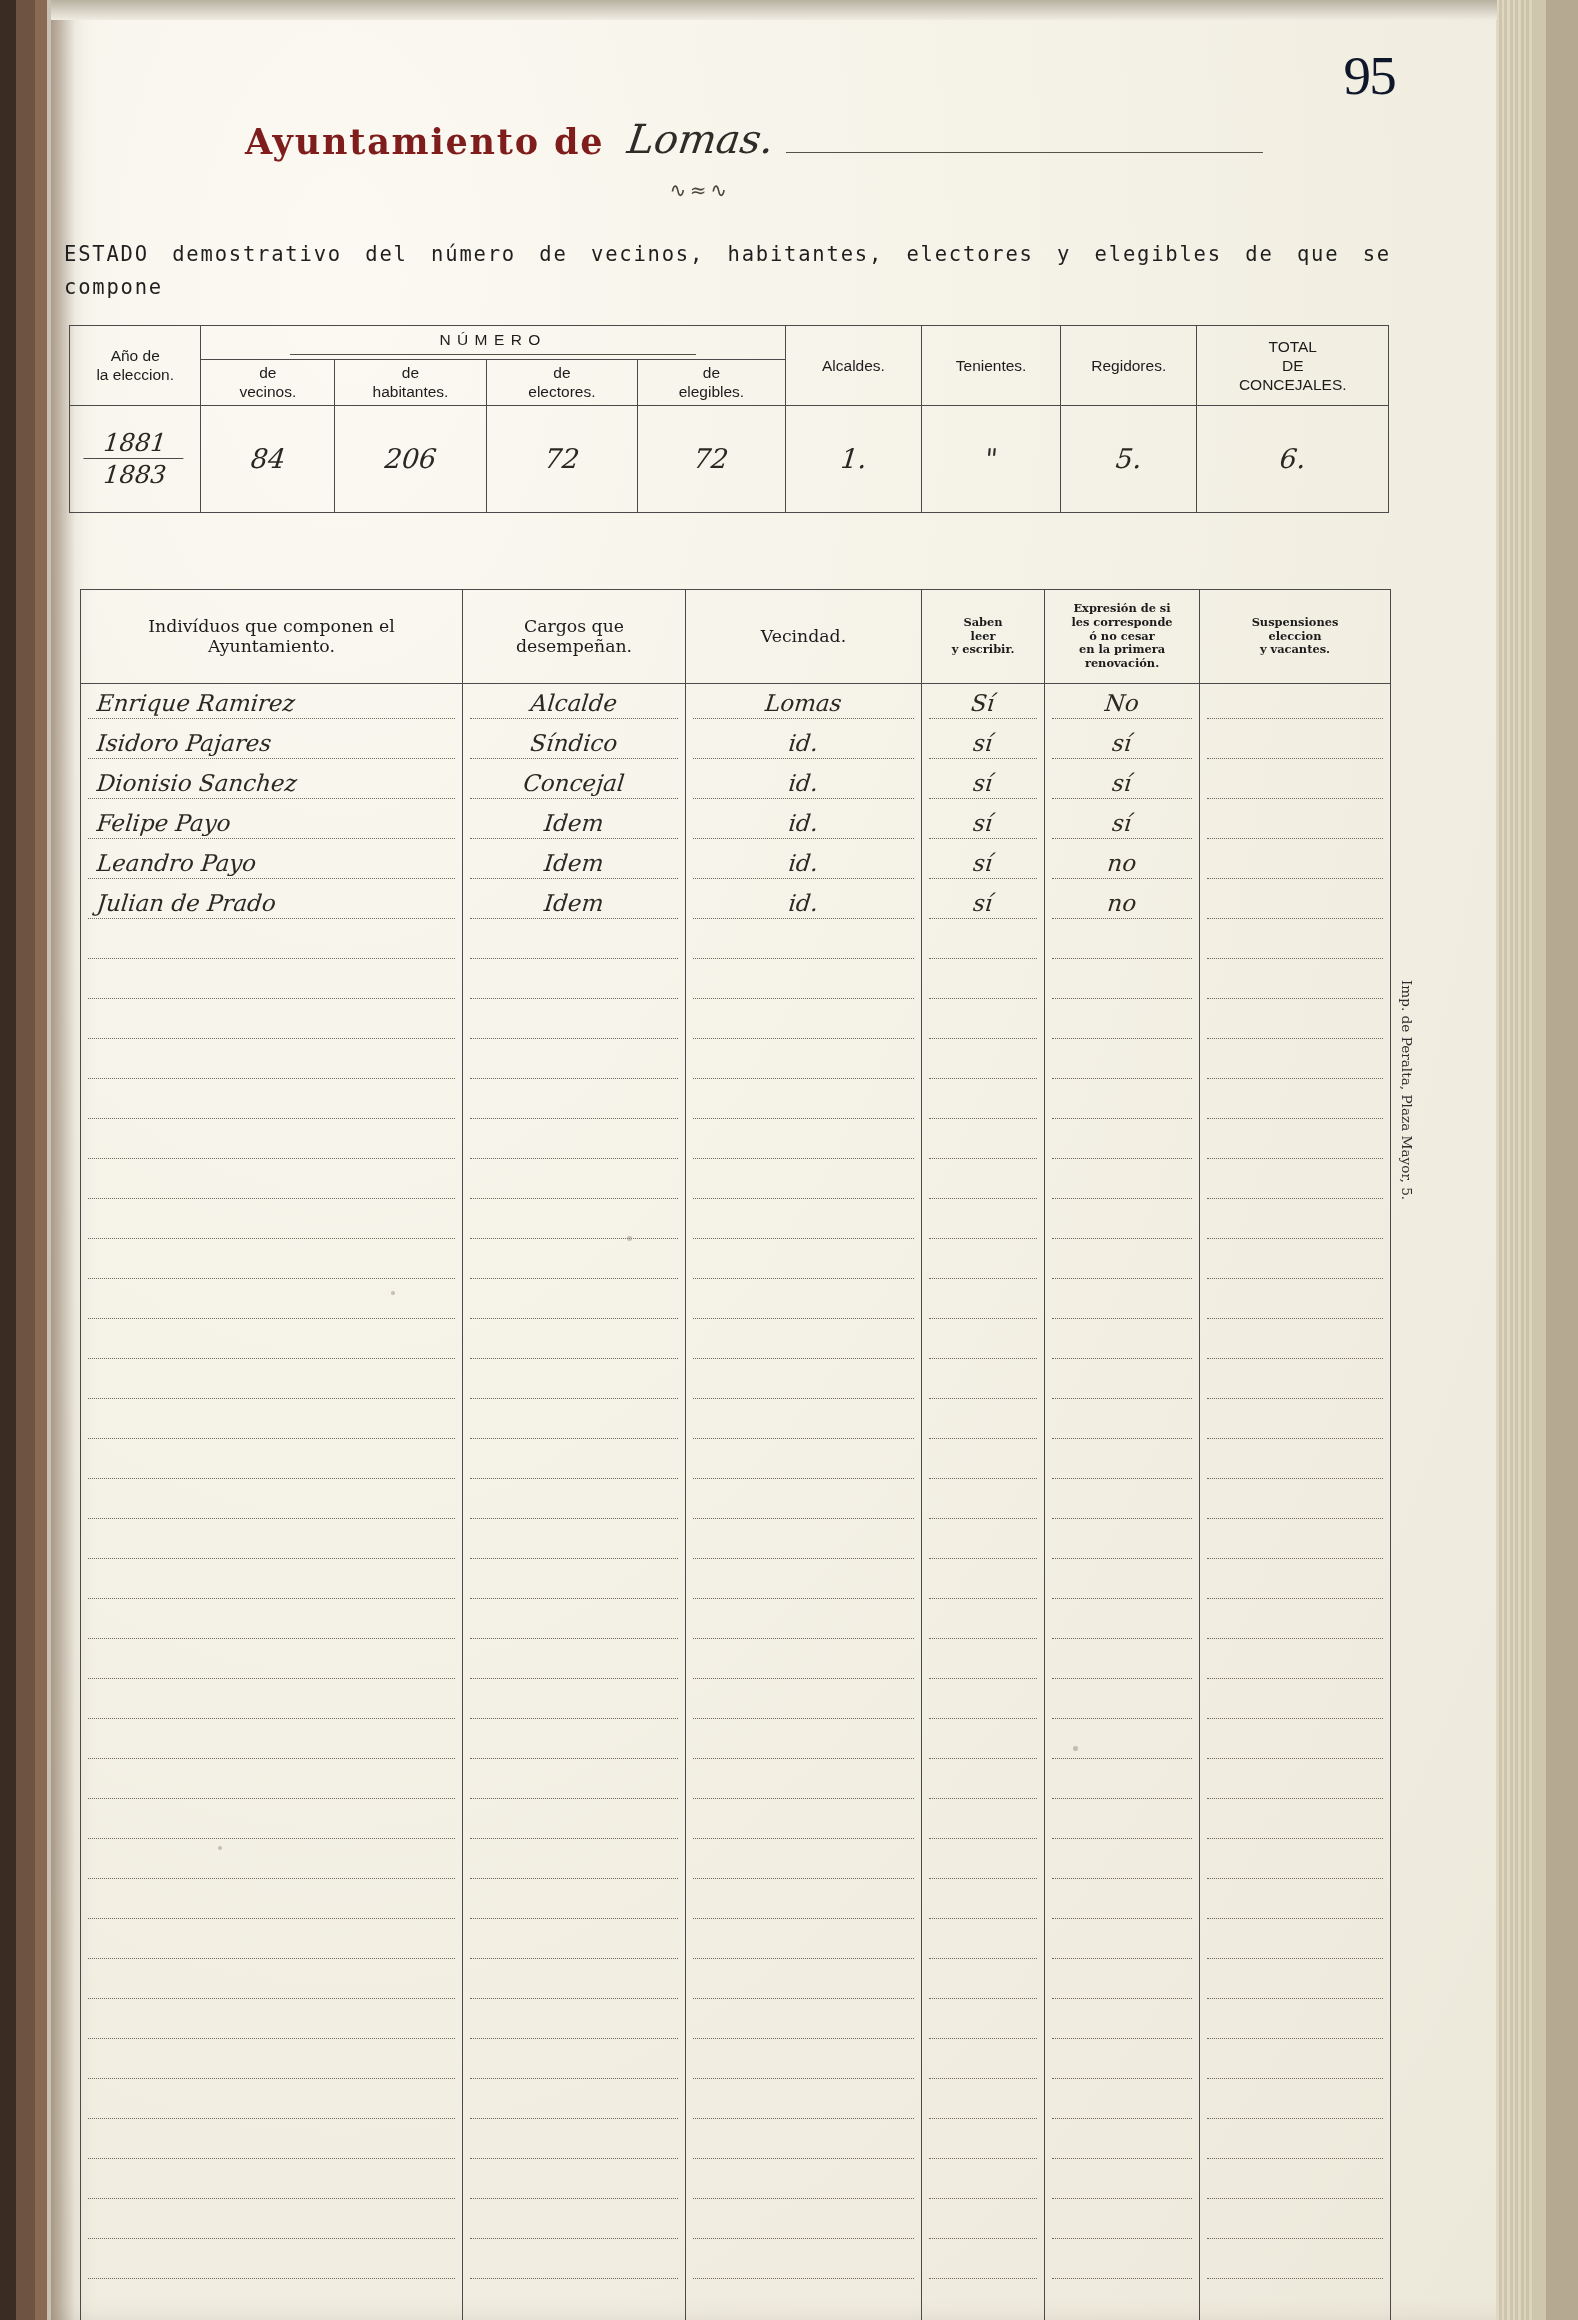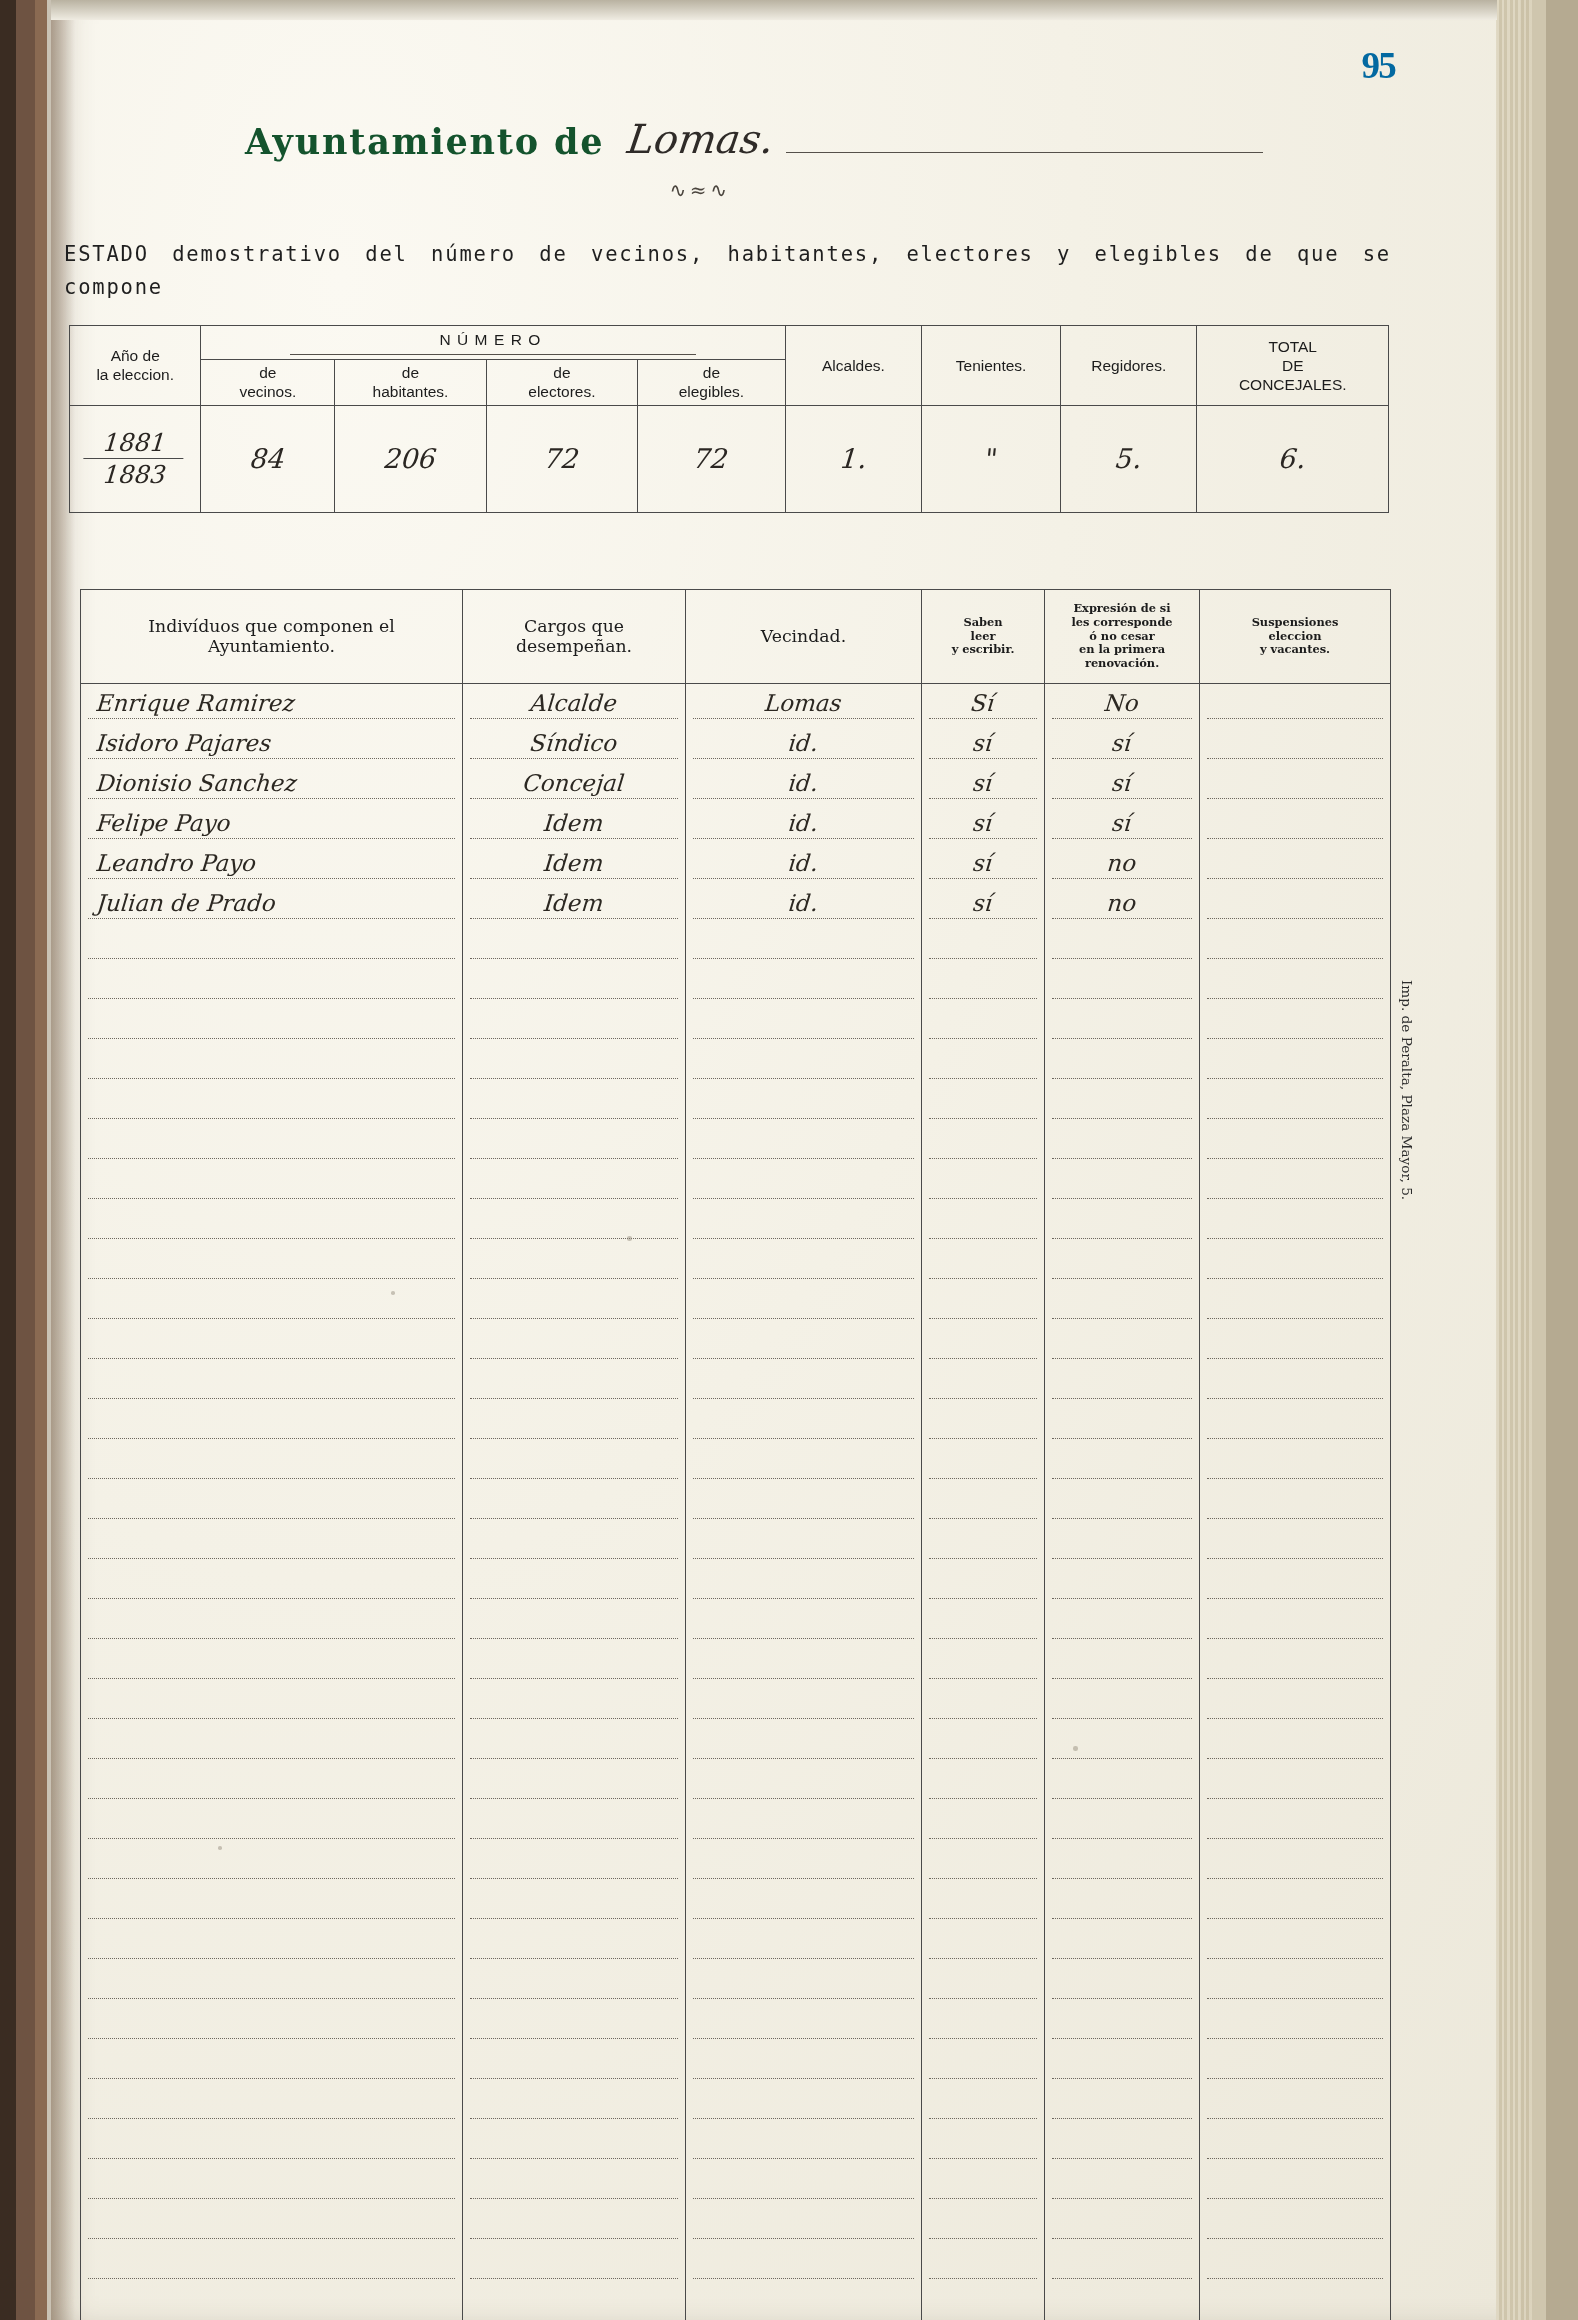--- a/index.html
+++ b/index.html
@@ -70,39 +70,39 @@
     position: absolute;
     left: 0; top: 0;
     width: 1446px;
     height: 2320px;
   }
   .folio {
     position: absolute;
     right: 51px;
     top: 44px;
     font-family: "Liberation Serif", serif;
-    font-size: 37px;
-    font-weight: 700;
-    color: #0369a1;
+    font-size: 55px;
+    font-weight: 400;
+    color: #0f172a;
     letter-spacing: -1.8px;
   }
   .title-row {
     position: absolute;
     left: 245px;
     top: 116px;
     width: 1018px;
     display: flex;
     align-items: flex-end;
   }
   .title-print {
     font-family: "DejaVu Serif", serif;
     font-size: 35px;
     font-weight: 700;
     letter-spacing: 1.8px;
-    color: #14532d;
+    color: #7f1d1d;
     white-space: nowrap;
   }
   .title-ms {
     font-family: "DejaVu Serif", serif;
     font-style: italic;
     font-size: 40px;
     color: #2f2b28;
     margin-left: 23.6px;
     transform: skewX(-8deg);
     white-space: nowrap;

